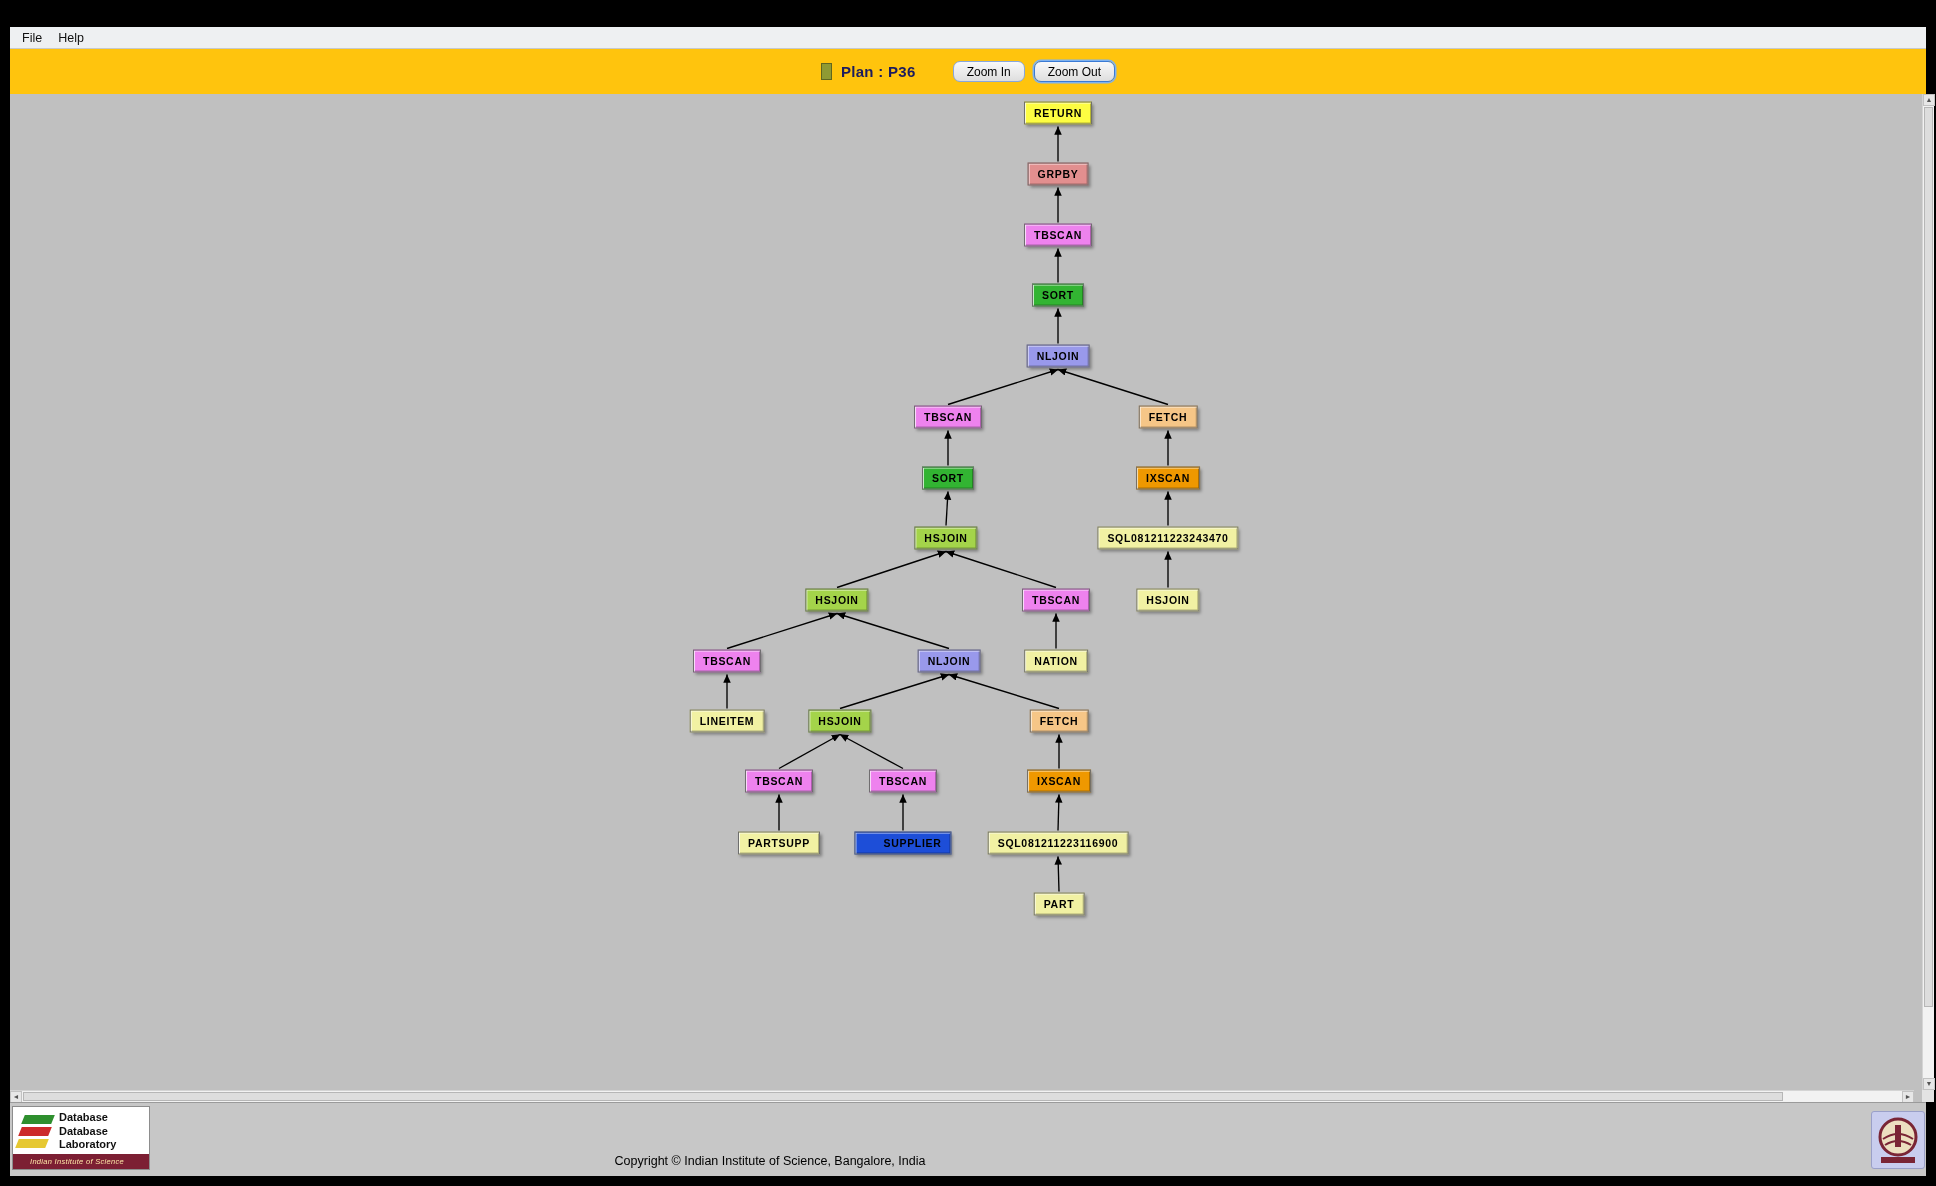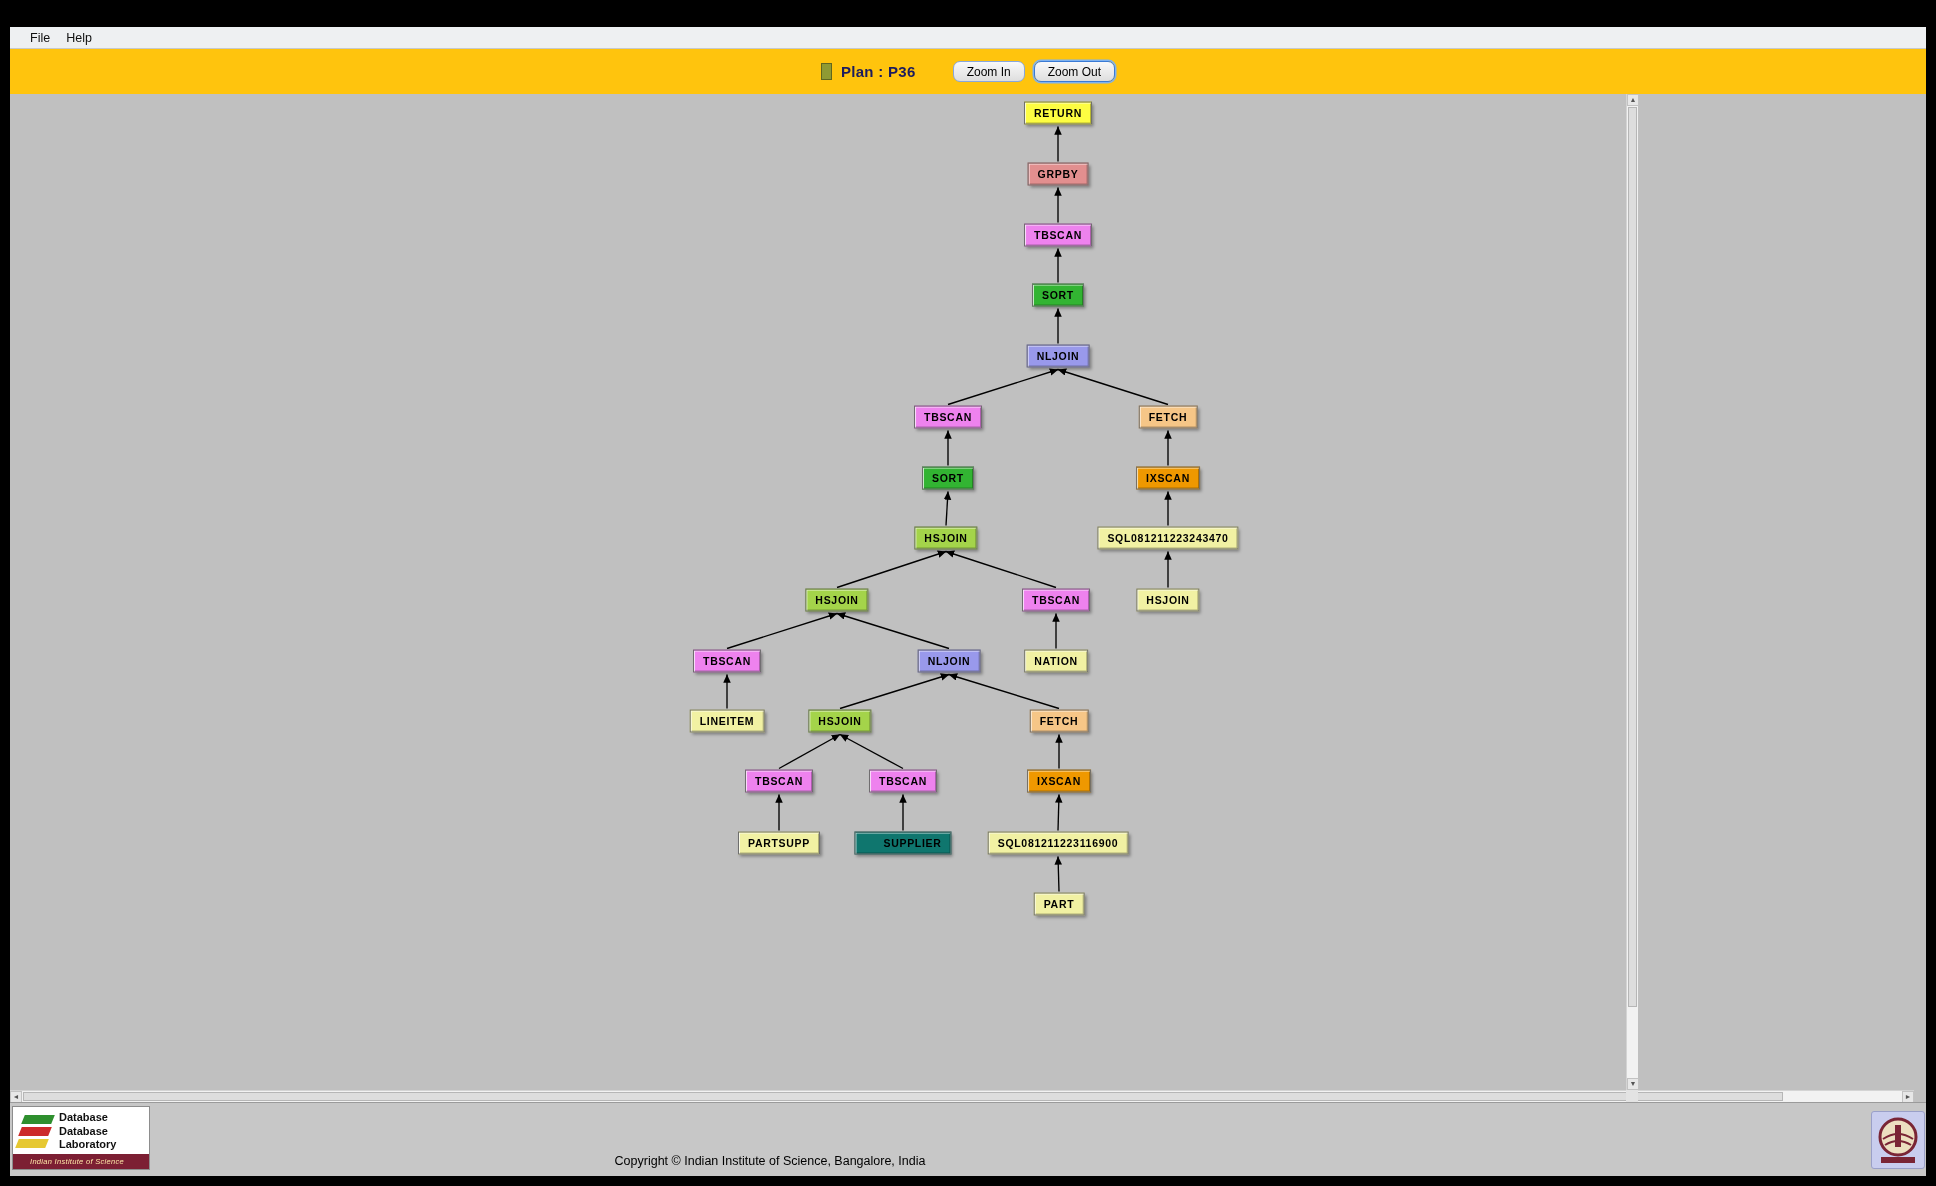--- a/index.html
+++ b/index.html
@@ -2,35 +2,35 @@
 <html><head>
 <meta charset="utf-8">
 <style>
   * { margin:0; padding:0; box-sizing:border-box; }
   html, body { width:1936px; height:1186px; background:#000; font-family:"Liberation Sans", sans-serif; overflow:hidden; }
   .screen { position:relative; width:1936px; height:1186px; background:#000; overflow:hidden; }
   .app { position:absolute; left:10px; top:27px; width:1916px; height:1149px; background:#c0c0c0; }
 
   
   .menubar { position:absolute; left:0; top:0; width:100%; height:22px; background:#eef0f2;
-             border-bottom:1px solid #c6c9cc; display:flex; align-items:center; padding-left:12px;
+             border-bottom:1px solid #c6c9cc; display:flex; align-items:center; padding-left:4px;
              font-size:12.5px; color:#111; }
   .menu-item { padding:2px 8px; cursor:default; }
 
   
   .topbar { position:absolute; left:0; top:22px; width:100%; height:45px; background:#ffc40d;
             display:flex; align-items:center; justify-content:center; }
   .swatch { width:11px; height:17px; background:#8f9a33; border:1px solid #60661f; }
   .plan-label { margin:0 28px 0 9px; font-weight:bold; font-size:15px; color:#1c1c5e; letter-spacing:.3px; }
   .zbtn { font-size:12px; padding:2px 13px; height:21px; background:linear-gradient(#f9f9f9,#dedede);
           border:1px solid #88a7dd; border-radius:7px; color:#000; font-family:inherit; margin-left:9px; }
   .zbtn.focused { border:1px solid #3a7bd5; box-shadow:0 0 0 1.5px #7fb2ef; }
 
   
-  .main { position:absolute; left:0; top:67px; width:1628px; height:1008px; background:#c0c0c0; }
+  .main { position:absolute; left:0; top:67px; width:1924px; height:1008px; background:#c0c0c0; }
   .canvas { position:absolute; left:0; top:0; width:1904px; height:996px; background:#c0c0c0; overflow:hidden; }
   .edges-svg { position:absolute; left:0; top:0; }
   .edges-svg line { stroke:#000; stroke-width:1.35px; }
   .nodes-layer { position:absolute; left:0; top:0; width:100%; height:100%; }
   .plan-node { position:absolute; transform:translate(-50%,-50%); height:23px; line-height:21px;
                padding:0 9px; font-size:10.5px; font-weight:bold; letter-spacing:.7px; white-space:nowrap;
                color:#000; border:1px solid #6e6e6e; text-align:center;
                box-shadow: inset 1px 1px 0 rgba(255,255,255,.75), inset -1px -1px 0 rgba(0,0,0,.28),
                            2px 2px 3px rgba(0,0,0,.35); }
 
@@ -135,21 +135,21 @@
             <div class="plan-node" style="left: 717px; top: 567px; background-color: rgb(238, 130, 238);">TBSCAN</div>
             <div class="plan-node" style="left: 939px; top: 567px; background-color: rgb(153, 153, 235);">NLJOIN</div>
             <div class="plan-node" style="left: 1046px; top: 567px; background-color: rgb(241, 241, 163);">NATION</div>
             <div class="plan-node" style="left: 717px; top: 627px; background-color: rgb(241, 241, 163);">LINEITEM</div>
             <div class="plan-node" style="left: 830px; top: 627px; background-color: rgb(164, 212, 74);">HSJOIN</div>
             <div class="plan-node" style="left: 1049px; top: 627px; background-color: rgb(246, 198, 135);">FETCH</div>
             <div class="plan-node" style="left: 769px; top: 687px; background-color: rgb(238, 130, 238);">TBSCAN</div>
             <div class="plan-node" style="left: 893px; top: 687px; background-color: rgb(238, 130, 238);">TBSCAN</div>
             <div class="plan-node" style="left: 1049px; top: 687px; background-color: rgb(239, 152, 0);">IXSCAN</div>
             <div class="plan-node" style="left: 769px; top: 749px; background-color: rgb(241, 241, 163);">PARTSUPP</div>
-            <div class="plan-node" style="left: 893px; top: 749px; background-color: #0f766e; padding-left: 28px;">SUPPLIER</div>
+            <div class="plan-node" style="left: 893px; top: 749px; background-color: #1d4ed8; padding-left: 28px;">SUPPLIER</div>
             <div class="plan-node" style="left: 1048px; top: 749px; background-color: rgb(241, 241, 163);">SQL081211223116900</div>
             <div class="plan-node" style="left: 1049px; top: 810px; background-color: rgb(241, 241, 163);">PART</div>
           </div>
       </div>
 
       <div class="vscroll">
         <div class="sb-btn sb-up">▲</div>
         <div class="vthumb"></div>
         <div class="sb-btn sb-down">▼</div>
       </div>

